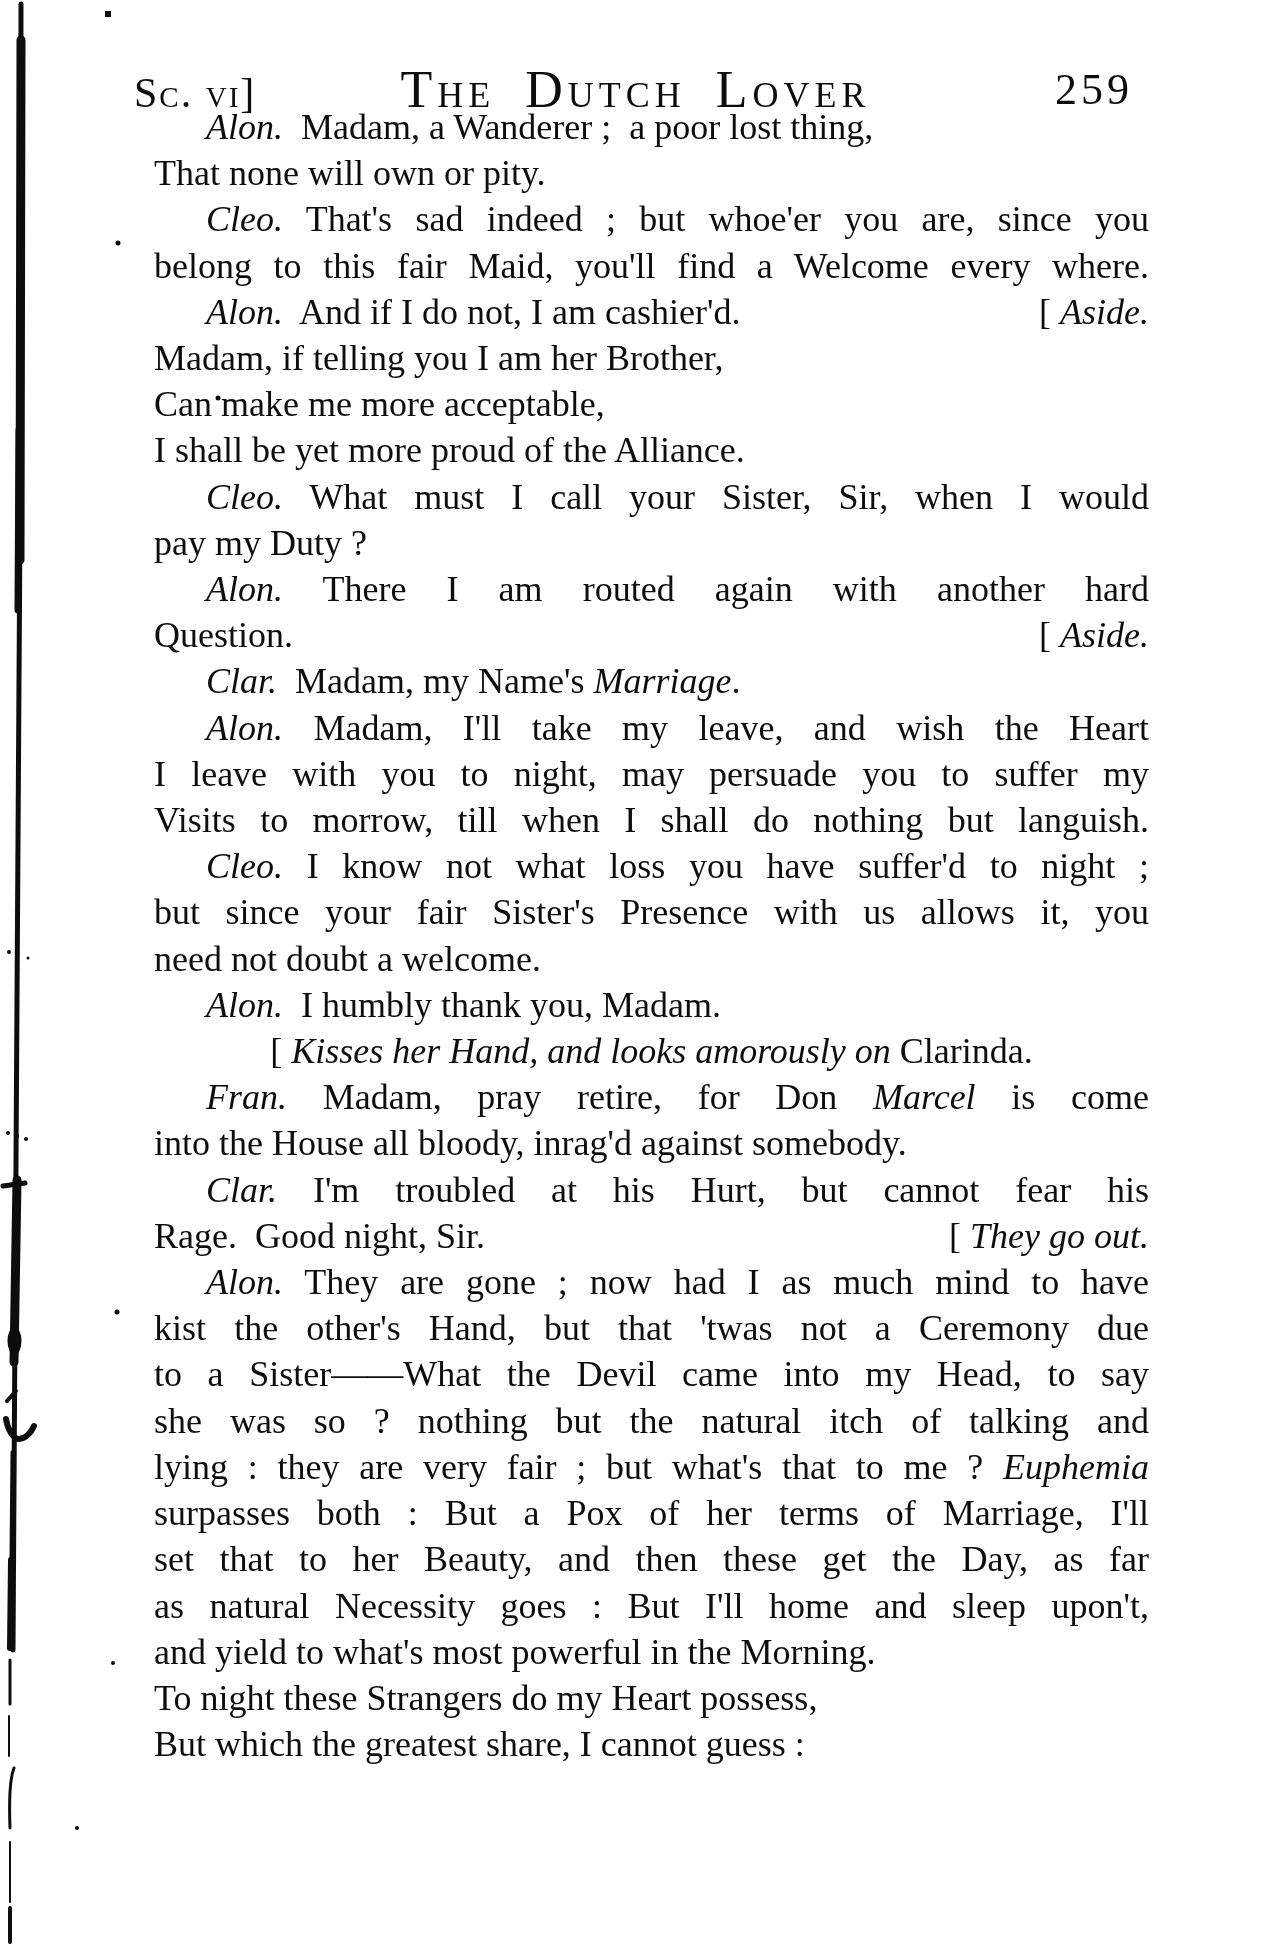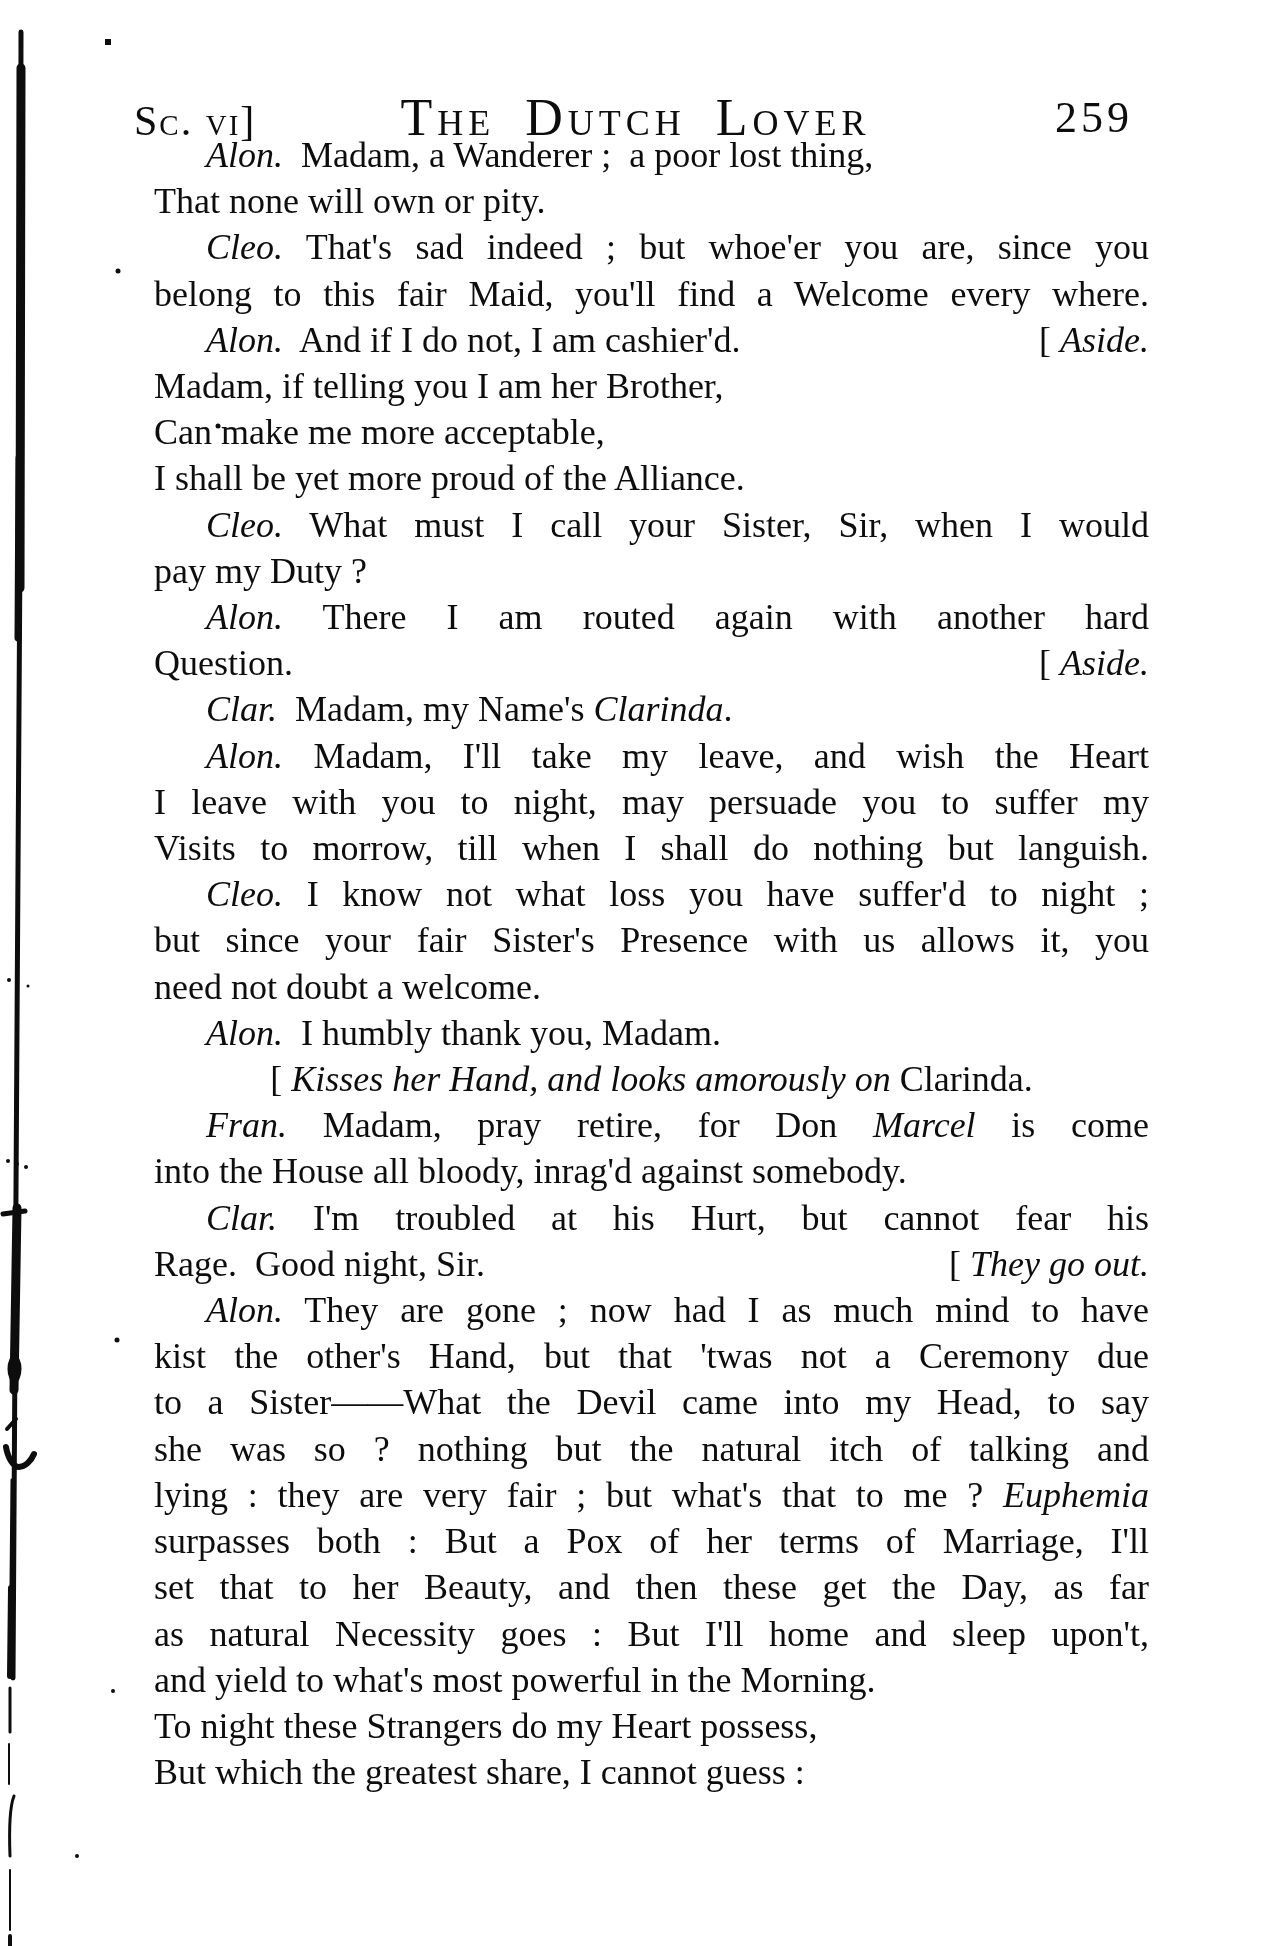--- a/index.html
+++ b/index.html
@@ -6,21 +6,20 @@
   body{
     width:1270px;height:1946px;
     background:#ffffff;
     font-family:"Liberation Serif","DejaVu Serif",serif;
     position:relative;
     overflow:hidden;
   }
   .page{
     position:absolute;inset:0;
     color:#0d0d0d;
-    margin-top:28px;
   }
   
   .header{
     position:absolute;left:138px;top:62px;width:995px;height:52px;
   }
   .section{
     position:absolute;left:-4px;top:10px;
     font-variant:small-caps;
     font-size:42px;line-height:42px;letter-spacing:2px;
     white-space:nowrap;
@@ -109,21 +108,21 @@
       <div class="line stretch indent"><span class="it">Cleo.</span><span class="ro"> That's sad indeed ; but whoe'er you are, since you</span></div>
       <div class="line stretch"><span class="ro">belong to this fair Maid, you'll find a Welcome every where.</span></div>
       <div class="line aside indent"><span class="agrp"><span class="it">Alon.</span><span class="ro">  And if I do not, I am cashier'd.</span></span><span class="agrp"><span class="ro">[ </span><span class="it">Aside.</span></span></div>
       <div class="line flush"><span class="ro">Madam, if telling you I am her Brother,</span></div>
       <div class="line flush"><span class="ro">Can make me more acceptable,</span></div>
       <div class="line flush"><span class="ro">I shall be yet more proud of the Alliance.</span></div>
       <div class="line stretch indent"><span class="it">Cleo.</span><span class="ro"> What must I call your Sister, Sir, when I would</span></div>
       <div class="line flush"><span class="ro">pay my Duty ?</span></div>
       <div class="line stretch indent"><span class="it">Alon.</span><span class="ro"> There I am routed again with another hard</span></div>
       <div class="line aside"><span class="agrp"><span class="ro">Question.</span></span><span class="agrp"><span class="ro">[ </span><span class="it">Aside.</span></span></div>
-      <div class="line indent"><span class="it">Clar.</span><span class="ro">  Madam, my Name's </span><span class="it">Clarinda</span><span class="ro">.</span></div>
+      <div class="line indent"><span class="it">Clar.</span><span class="ro">  Madam, my Name's </span><span class="it">Marriage</span><span class="ro">.</span></div>
       <div class="line stretch indent"><span class="it">Alon.</span><span class="ro"> Madam, I'll take my leave, and wish the Heart</span></div>
       <div class="line stretch"><span class="ro">I leave with you to night, may persuade you to suffer my</span></div>
       <div class="line stretch"><span class="ro">Visits to morrow, till when I shall do nothing but languish.</span></div>
       <div class="line stretch indent"><span class="it">Cleo.</span><span class="ro"> I know not what loss you have suffer'd to night ;</span></div>
       <div class="line stretch"><span class="ro">but since your fair Sister's Presence with us allows it, you</span></div>
       <div class="line flush"><span class="ro">need not doubt a welcome.</span></div>
       <div class="line indent"><span class="it">Alon.</span><span class="ro">  I humbly thank you, Madam.</span></div>
       <div class="line right"><span class="ro">[ </span><span class="it">Kisses her Hand, and looks amorously on </span><span class="ro">Clarinda.</span></div>
       <div class="line stretch indent"><span class="it">Fran.</span><span class="ro"> Madam, pray retire, for Don </span><span class="it">Marcel</span><span class="ro"> is come</span></div>
       <div class="line flush"><span class="ro">into the House all bloody, inrag'd against somebody.</span></div>

